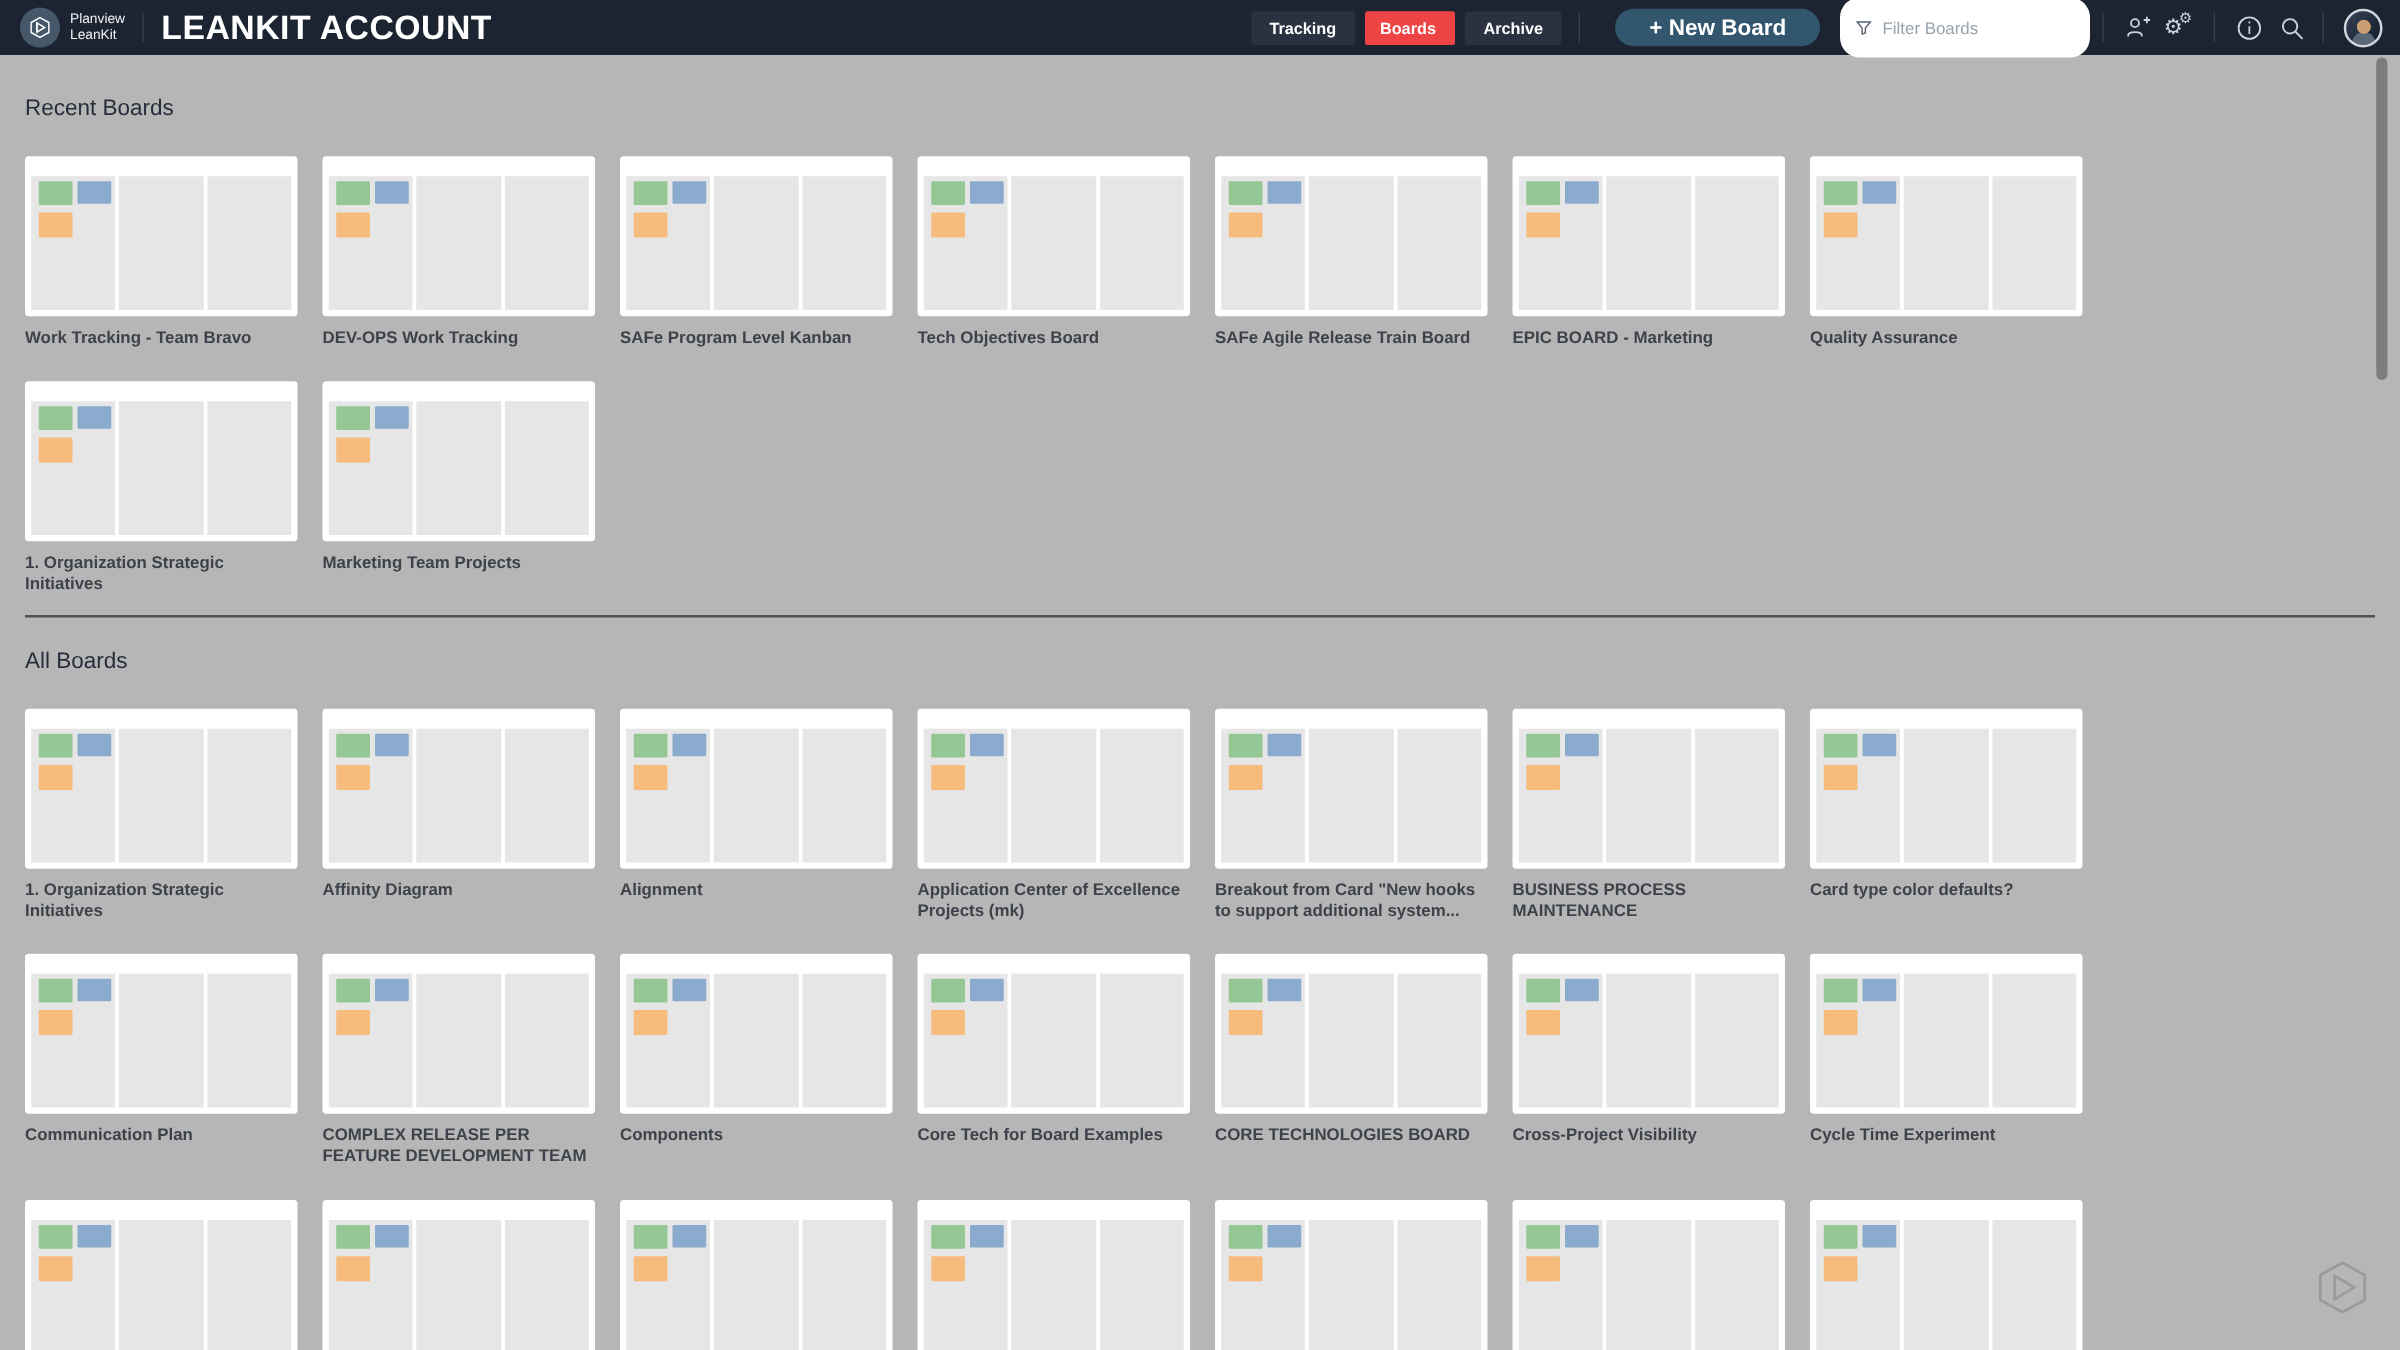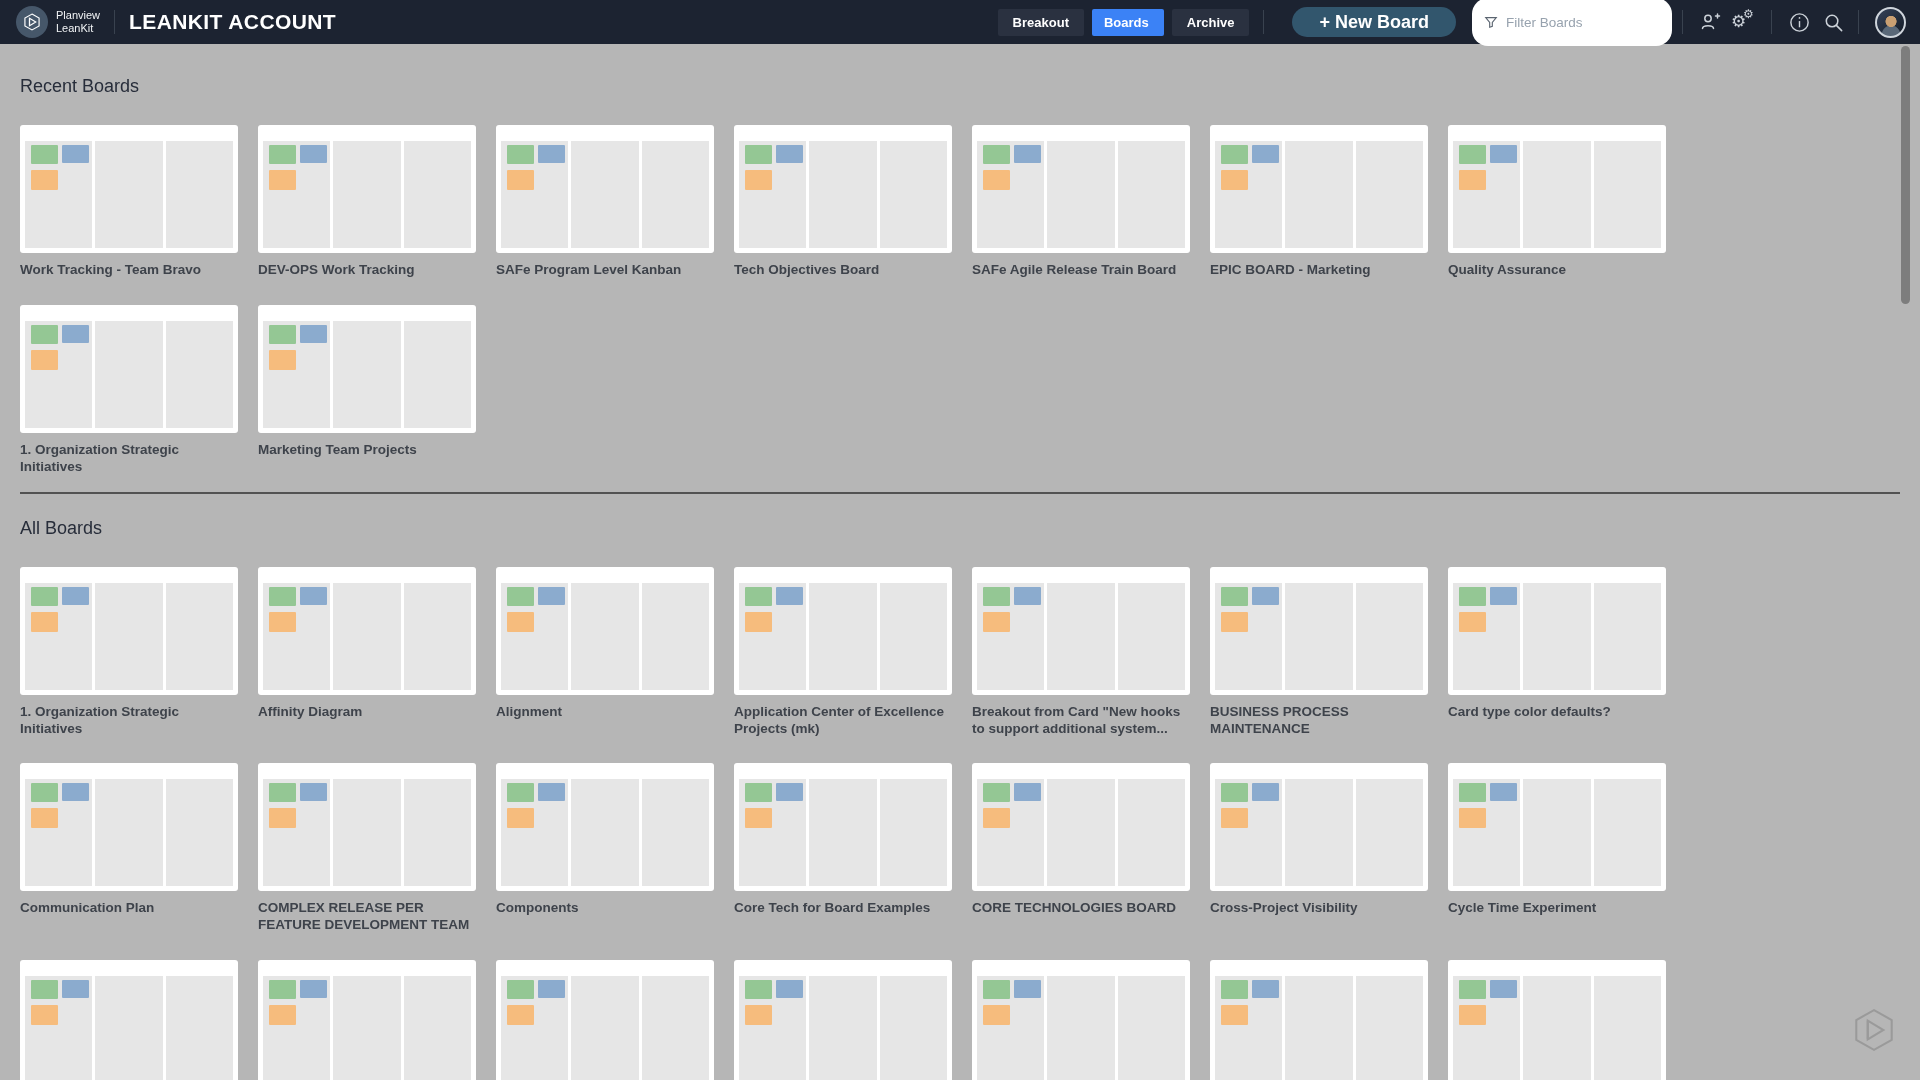--- a/index.html
+++ b/index.html
@@ -21,30 +21,30 @@
   }
   .logo-group { display: flex; align-items: center; }
   .logo-circle {
     width: 32px; height: 32px; border-radius: 50%;
     background: #46576a;
     display: flex; align-items: center; justify-content: center;
     flex: 0 0 auto;
   }
   .logo-text { margin-left: 8px; color: #f2f4f6; font-size: 11px; line-height: 1.2; }
   .hdr-divider { width: 1px; height: 24px; background: #39424f; margin: 0 14px; flex: 0 0 auto; }
-  .account-title { color: #ffffff; font-size: 21px; font-weight: 700; letter-spacing: .4px; white-space: nowrap; }
+  .account-title { color: #ffffff; font-size: 27px; font-weight: 700; letter-spacing: .4px; white-space: nowrap; }
 
   .tabs { margin-left: auto; display: flex; gap: 8px; }
   .tab {
     height: 27px; padding: 0 15px;
     font-family: inherit; font-size: 13px; font-weight: 700; color: #fff;
     background: #2a3140; border: none; border-radius: 2px; cursor: pointer;
     display: flex; align-items: center;
   }
-  .tab.active { background: #3b82f6; padding-left: 12px; }
+  .tab.active { background: #ef4444; padding-left: 12px; }
 
   .new-board-btn {
     height: 30px; padding: 0 27px; margin-left: 14px;
     border: none; border-radius: 15px; cursor: pointer;
     background: #32566d; color: #fff;
     font-family: inherit; font-size: 18px; font-weight: 700; white-space: nowrap;
   }
   .search-box {
     margin-left: 16px; width: 200px; height: 48px;
     background: #fff; border-radius: 16px;
@@ -117,21 +117,21 @@
     </div>
     <div class="logo-text">
       <div>Planview</div>
       <div>LeanKit</div>
     </div>
   </div>
   <div class="hdr-divider"></div>
   <div class="account-title">LEANKIT ACCOUNT</div>
 
   <nav class="tabs">
-      <button class="tab">Breakout</button>
+      <button class="tab">Tracking</button>
       <button class="tab active">Boards</button>
       <button class="tab">Archive</button>
     </nav>
 
   <div class="hdr-divider"></div>
   <button class="new-board-btn">+ New Board</button>
 
   <div class="search-box">
     <svg width="16" height="16" viewBox="0 0 16 16" fill="none" stroke="#5a6470" stroke-width="1.3">
       <path d="M2 3 L14 3 L9.5 8.5 L9.5 13 L6.5 14 L6.5 8.5 Z"></path>

